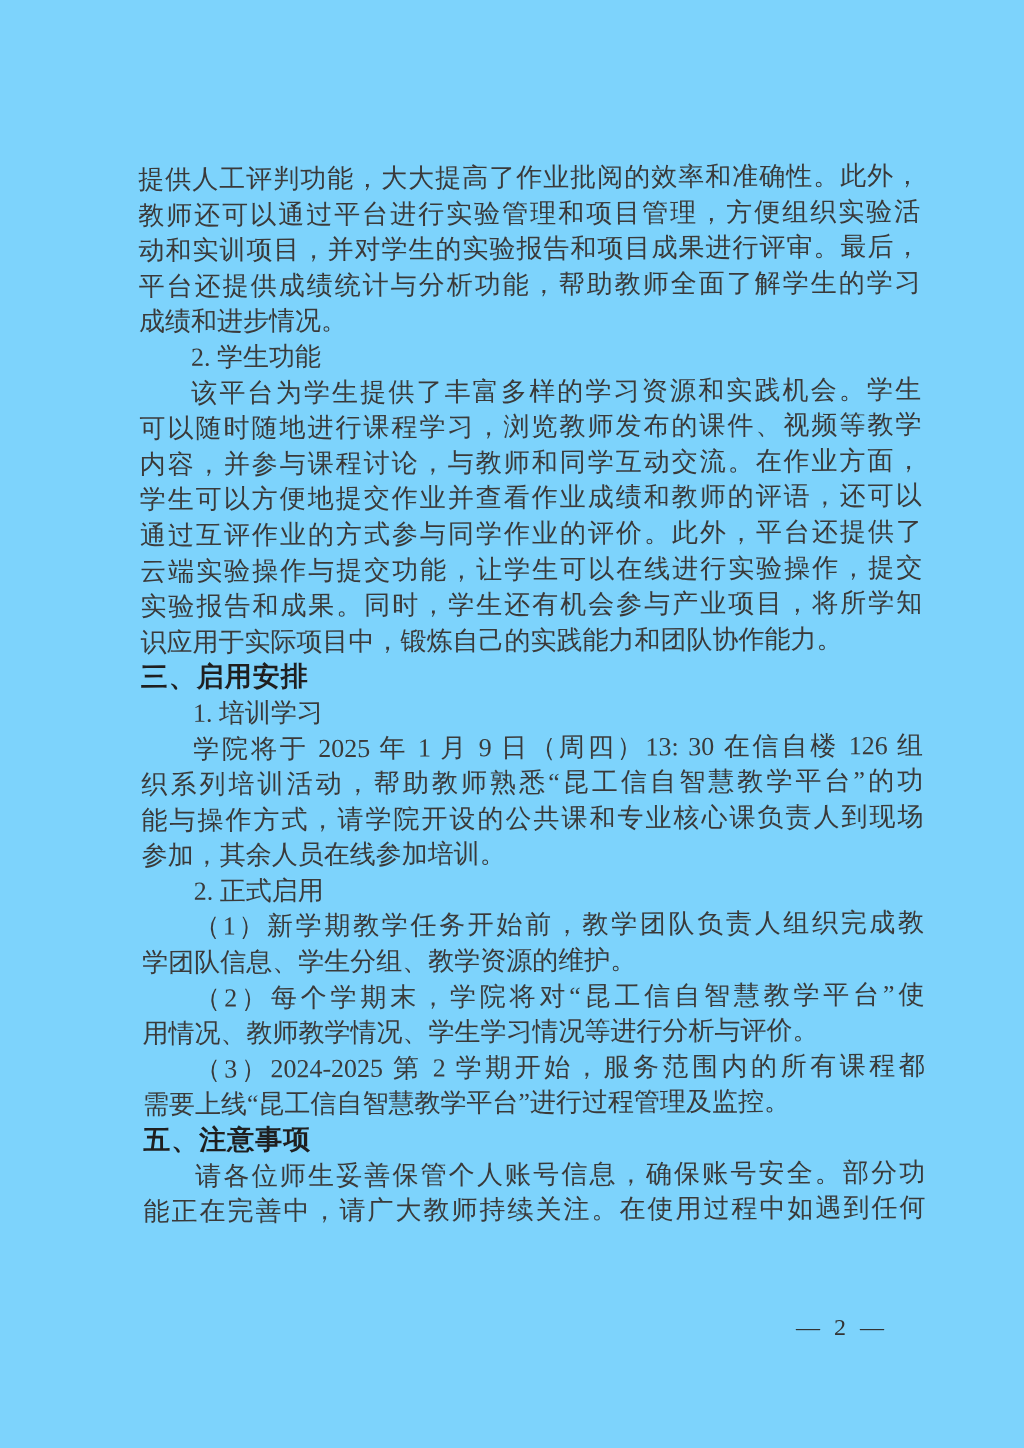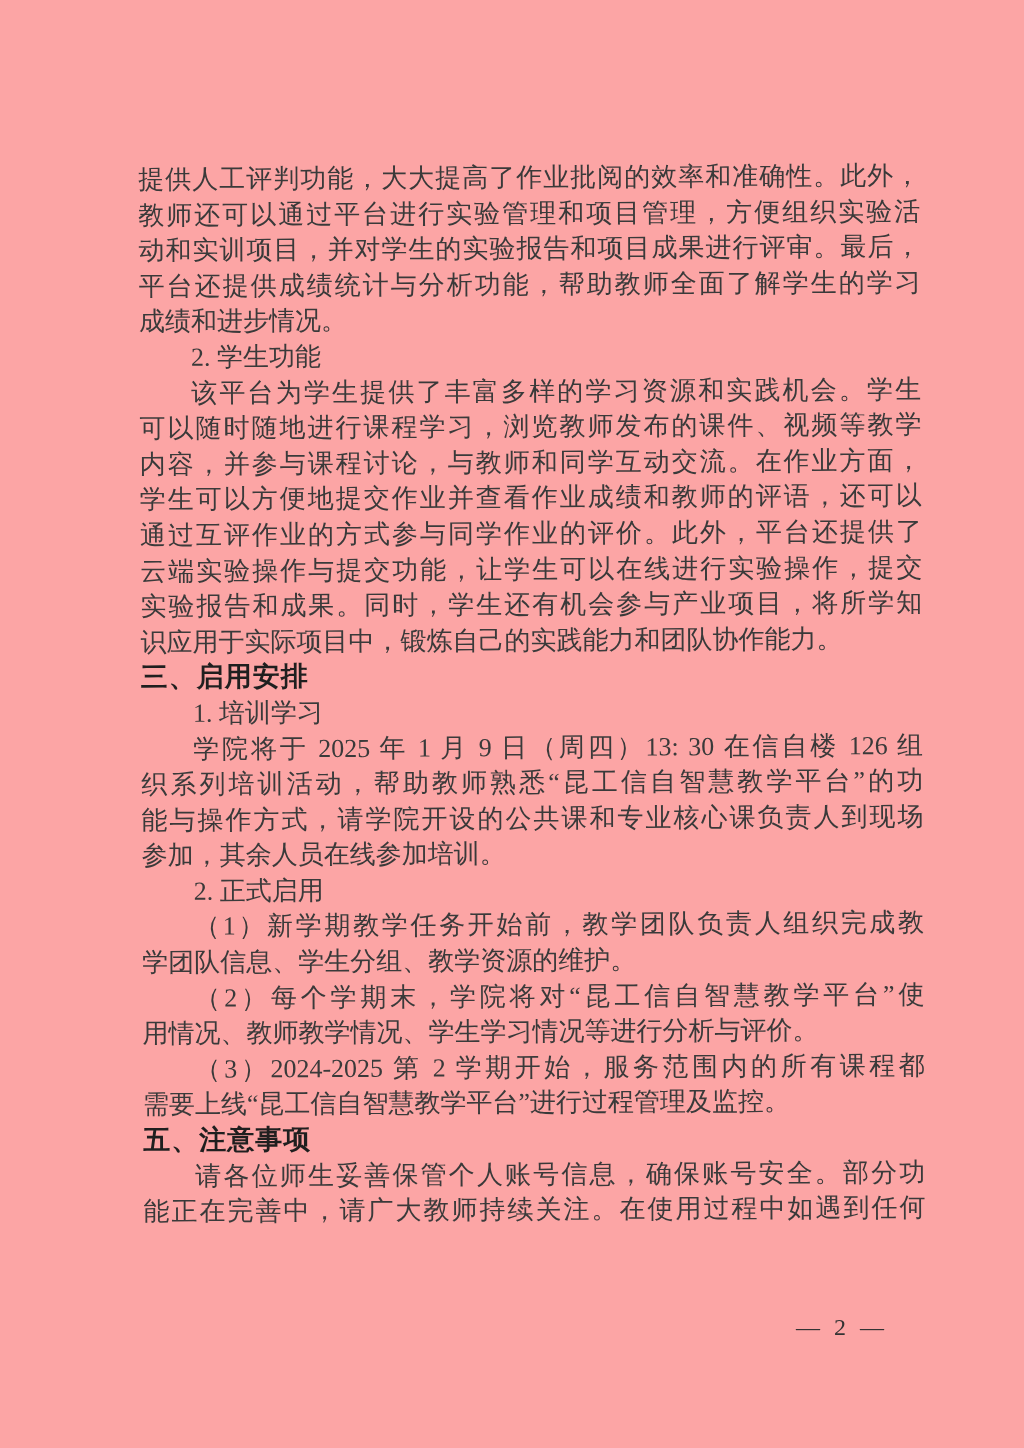--- a/index.html
+++ b/index.html
@@ -1,20 +1,20 @@
 <!DOCTYPE html>
 <html><head>
 <meta charset="utf-8">
 <style>
   html, body { margin: 0; padding: 0; }
   .page {
     position: relative;
     width: 1024px;
     height: 1448px;
-    background: #fca5a5;
+    background: #7dd3fc;
     overflow: hidden;
   }
   .content {
     position: absolute;
     left: 138px;
     top: 160px;
     width: 782px;
     transform: rotate(-0.3deg);
     transform-origin: 50% 0;
   }

